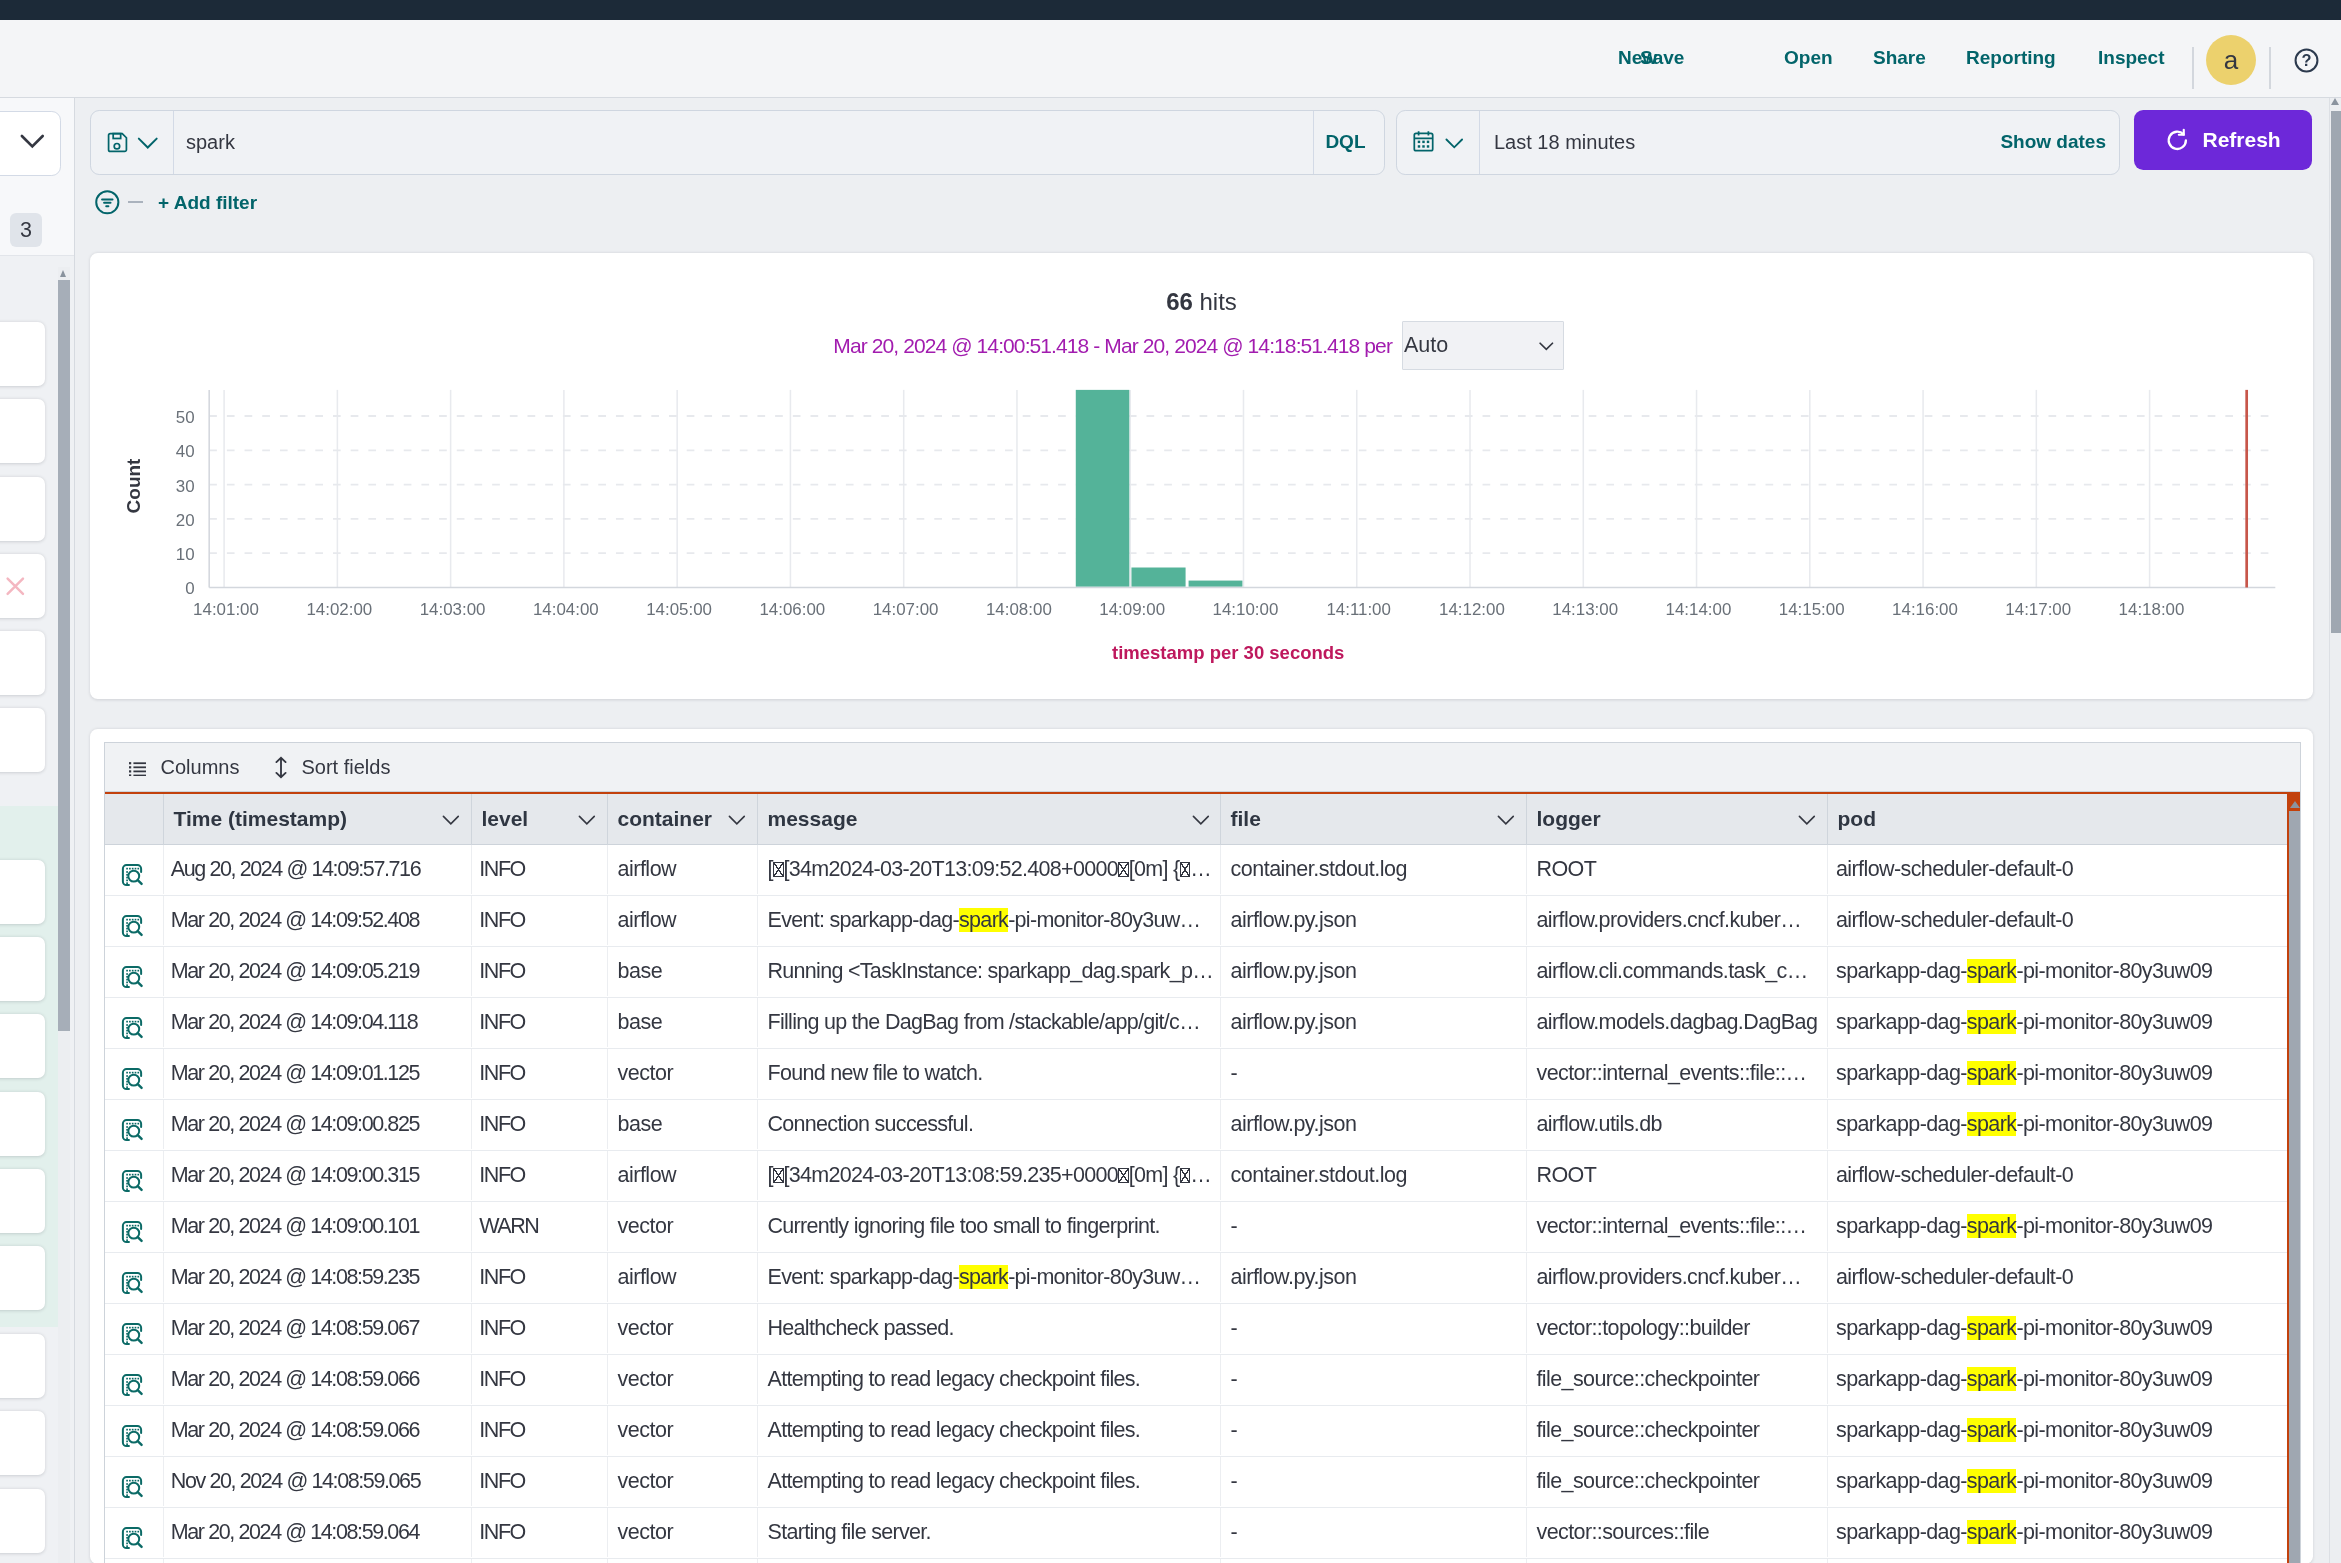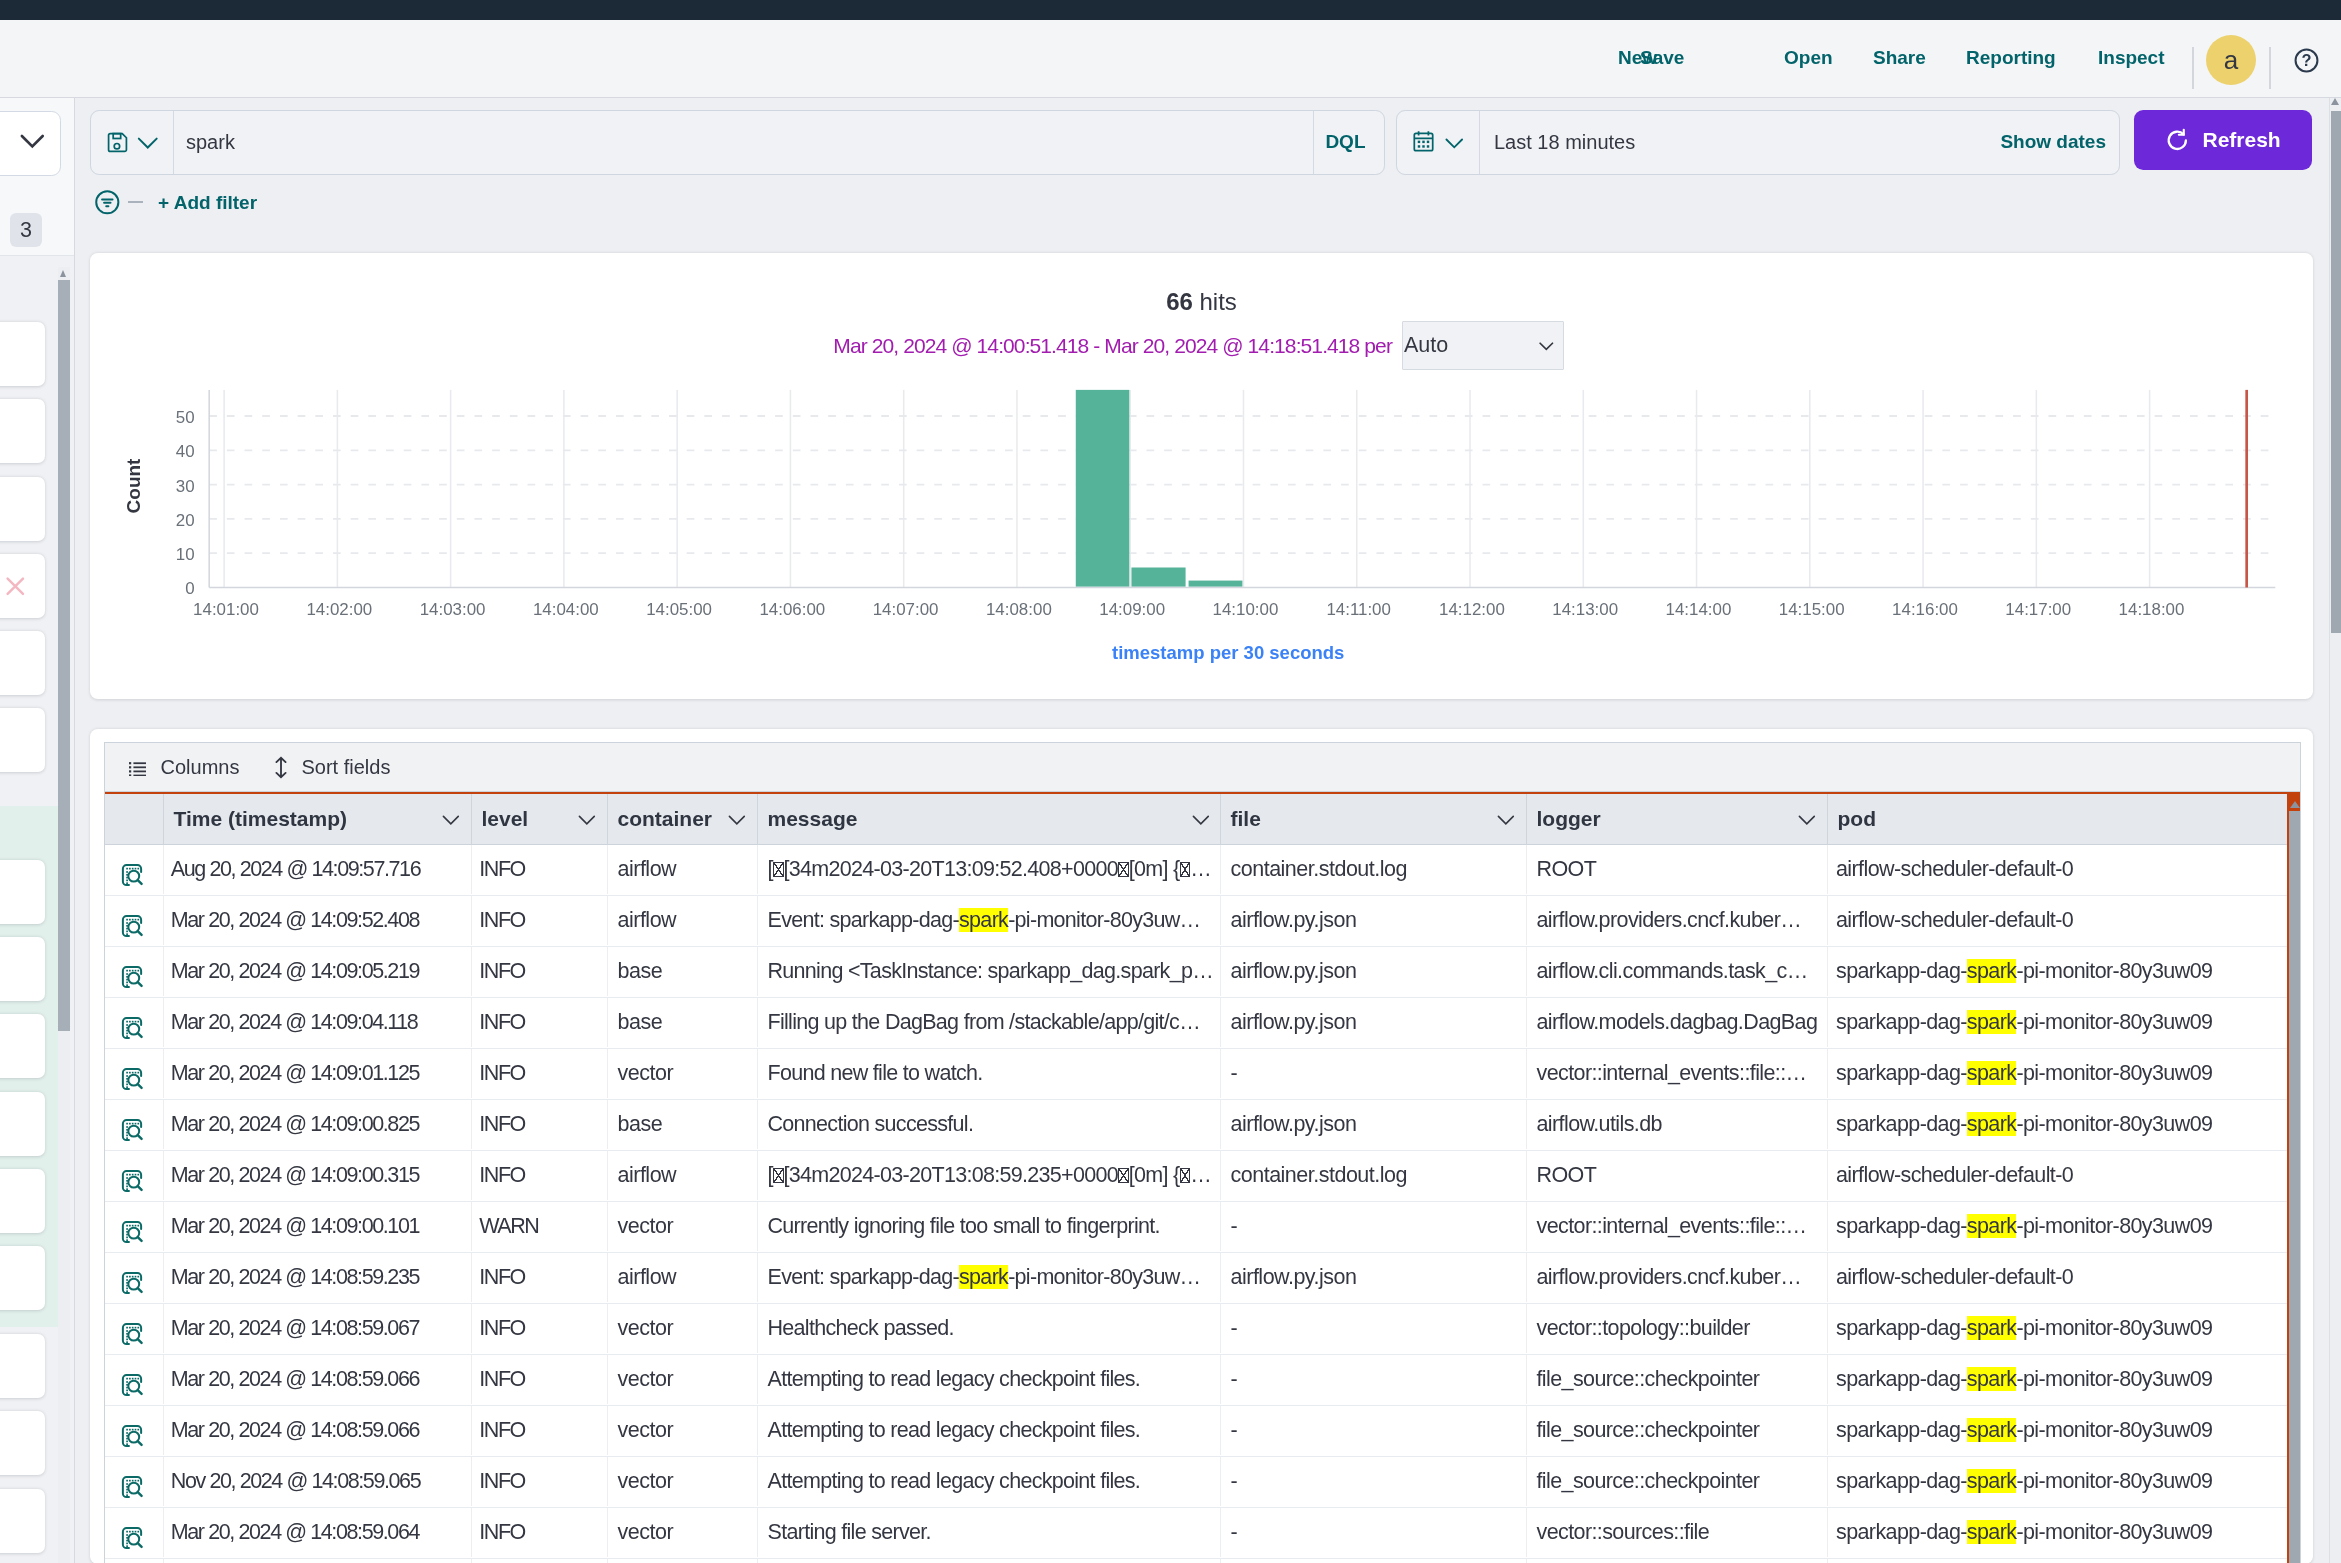--- a/index.html
+++ b/index.html
@@ -35,21 +35,21 @@
 
   
   .panel { position:absolute; left:90px; width:2223px; background:#fff; border-radius:7.7px; box-shadow:0 0.8px 3.1px rgba(32,38,47,.14); }
 
   
   #hits { position:absolute; left:0; right:0; top:35px; text-align:center; font-size:24px; color:#343741; }
   #dateline { position:absolute; right:921px; top:70px; height:45px; line-height:45px; font-size:21px; letter-spacing:-0.9px; color:#a21caf; white-space:nowrap; }
   #autosel { position:absolute; left:1312px; top:68px; width:162px; height:49px; background:#f1f2f5; border:1.5px solid #d6dbe2; border-radius:1px; font-size:21.5px; color:#343741; text-align:left; line-height:46px; padding-left:1px; }
   .axlabel { font-size:22px; fill:#697078; }
   #countlbl { position:absolute; left:-1.9px; top:210px; width:92px; height:46px; line-height:46px; text-align:center; font-size:19px; font-weight:700; color:#343741; transform:rotate(-90deg); transform-origin:center; white-space:nowrap; }
-  #xaxistitle { position:absolute; left:1022px; top:389px; width:231px; text-align:center; font-size:18.5px; font-weight:700; color:#3b82f6; white-space:nowrap; }
+  #xaxistitle { position:absolute; left:1022px; top:389px; width:231px; text-align:center; font-size:18.5px; font-weight:700; color:#be185d; white-space:nowrap; }
 
   
   #tblwrap { position:absolute; left:13.5px; top:13px; width:2197px; height:822px; border:1.5px solid #cdd3da; background:#c2410c; }
   #tbar { position:absolute; left:0; top:0; width:100%; height:49px; background:#f0f2f4; border-bottom:1.5px solid #cdd3da; }
   #thead { position:absolute; left:0; top:51px; width:2182px; height:51px; background:#e5e8ec; border-bottom:1.5px solid #cdd3da; }
   .hc { position:absolute; top:0; height:51px; line-height:49px; font-weight:700; font-size:21px; color:#2f3642; border-left:1.5px solid #cfd5dc; padding-left:10px; }
   .rows { position:absolute; left:0; top:102px; width:2182px; }
   .row { position:relative; width:100%; height:51px; border-bottom:1.5px solid #e8ebef; background:#fff; }
   .c { position:absolute; top:0; height:49px; line-height:49px; font-size:21.5px; color:#343741; border-left:1.5px solid #eceef1; padding-left:10px; white-space:nowrap; overflow:hidden; }
   .c0 { left:0; width:58px; border-left:none; }

